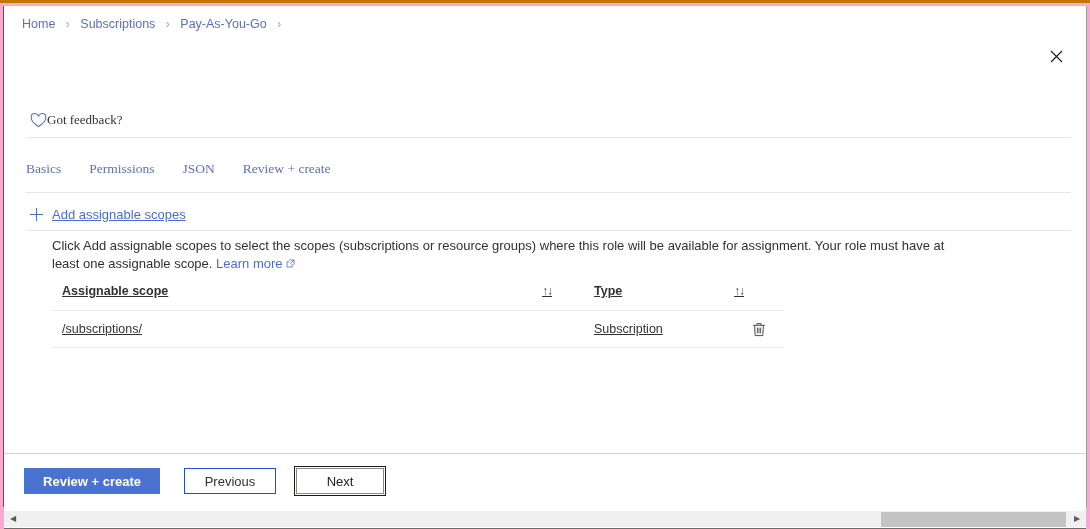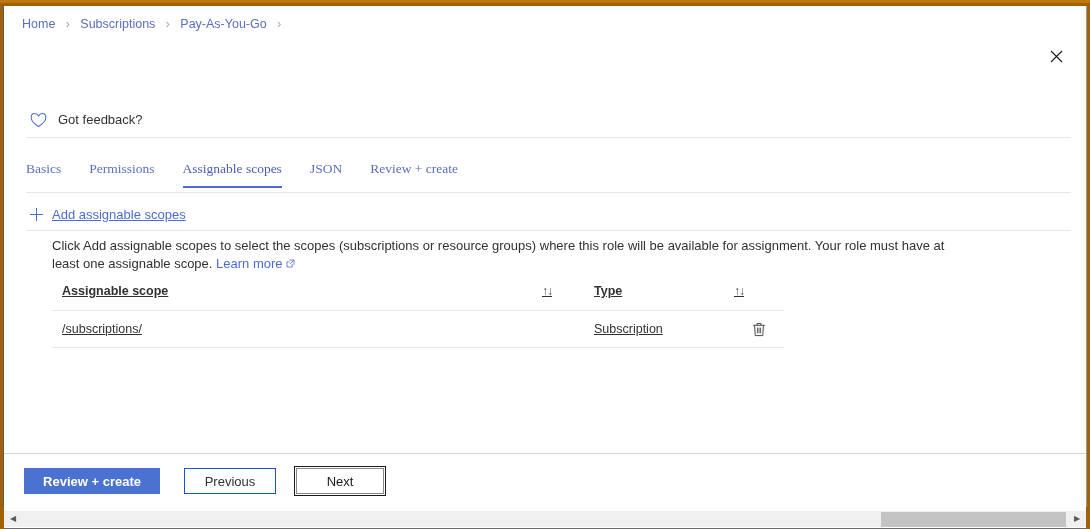--- a/index.html
+++ b/index.html
@@ -17,21 +17,21 @@
   }
 
   
   #window {
     position: absolute;
     left: 0; top: 0;
     width: 1090px;
     height: 529px;
     box-sizing: border-box;
     border-top: 3px solid #c07808;
-    background: #a16207;
+    background: #f9a8d4;
   }
   #left-edge {
     position: absolute;
     left: 3px; top: 3px;
     width: 1px; height: 501px;
     background: #5a5a5a;
   }
   #right-edge {
     position: absolute;
     left: 1086px; top: 3px;
@@ -115,23 +115,23 @@
     align-items: center;
     margin-left: 26px;
     cursor: pointer;
   }
   #heart-icon {
     width: 17px; height: 16px;
     color: #4a6cd4;
     display: block;
   }
   #feedback-label {
-    margin-left: 11px;
     font-size: 13px;
     color: #323130;
+    font-family: Liberation Serif, serif;
   }
   #feedback-divider {
     position: absolute;
     left: 22px; top: 131px;
     width: 1045px; height: 1px;
     background: #e6e6e6;
   }
 
   
   #tabs {
@@ -404,21 +404,20 @@
           <path d="M9 15.4 C9 15.4 1.2 10.6 1.2 5.9 C1.2 3.4 3.0 1.7 5.1 1.7 C6.7 1.7 8.2 2.7 9 4.2 C9.8 2.7 11.3 1.7 12.9 1.7 C15.0 1.7 16.8 3.4 16.8 5.9 C16.8 10.6 9 15.4 9 15.4 Z" fill="none" stroke="currentColor" stroke-width="1.1"></path>
         </svg>
         <span id="feedback-label">Got feedback?</span>
       </div>
     </div>
     <div id="feedback-divider"></div>
 
     <div id="tabs">
       <div class="tab">Basics</div>
       <div class="tab">Permissions</div>
-      <div class="tab active">Assignable scopes</div>
       <div class="tab">JSON</div>
       <div class="tab">Review + create</div>
     </div>
     <div id="tabs-divider"></div>
 
     <div id="command-bar">
       <div id="add-scopes-button">
         <span id="plus-icon"></span>
         <span>Add assignable scopes</span>
       </div>

